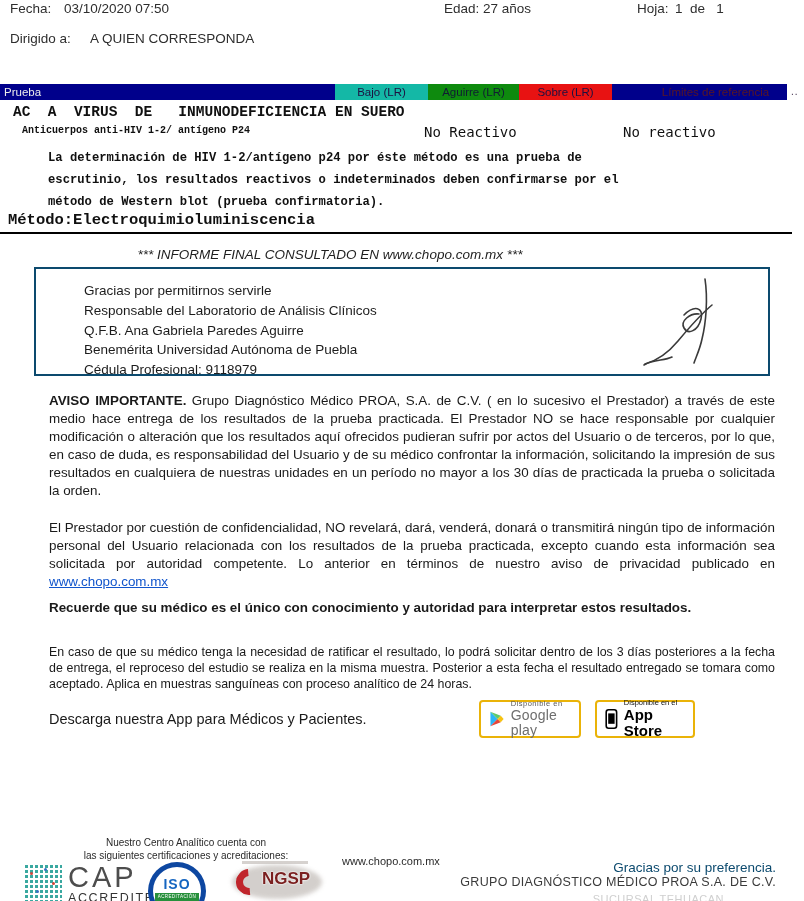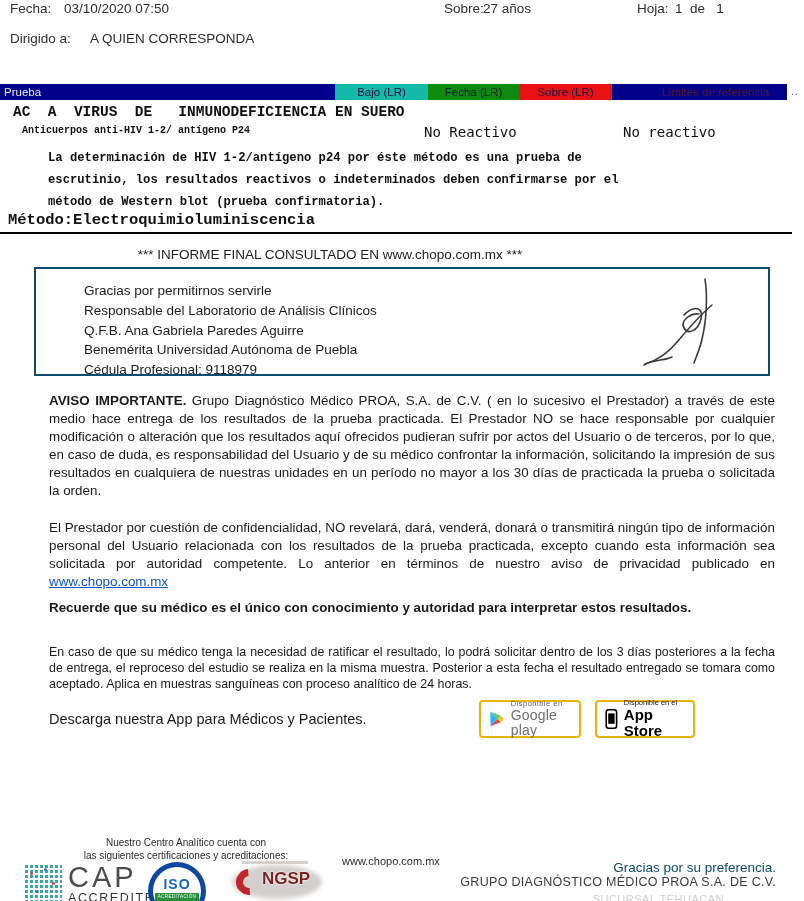--- a/index.html
+++ b/index.html
@@ -68,50 +68,50 @@
   .ngsp-name{position:absolute;left:30px;top:8px;font-size:17px;font-weight:bold;color:#7a1f1f;
              text-shadow:0 0 2px #fff,0 0 2px #fff;}
 </style>
 </head>
 <body>
 
 <div class="page">
 
   <span class="abs hdr" style="left:10px;top:1px;">Fecha:</span>
   <span class="abs hdr" style="left:64px;top:1px;">03/10/2020 07:50</span>
-  <span class="abs hdr" style="left:444px;top:1px;">Sobre:</span>
+  <span class="abs hdr" style="left:444px;top:1px;">Edad:</span>
   <span class="abs hdr" style="left:483px;top:1px;">27 años</span>
   <span class="abs hdr" style="left:637px;top:1px;">Hoja:</span>
   <span class="abs hdr pre" style="left:675px;top:1px;">1  de   1</span>
 
   <span class="abs hdr" style="left:10px;top:31px;">Dirigido a:</span>
   <span class="abs hdr" style="left:90px;top:31px;">A QUIEN CORRESPONDA</span>
 
   <div class="bar">
     <div class="seg seg-prueba" style="background:#00008B;">Prueba</div>
     <div class="seg seg-bajo" style="background:#14b8a6;">Bajo (LR)</div>
-    <div class="seg seg-dentro" style="background:#0e8a0e;">Fecha (LR)</div>
+    <div class="seg seg-dentro" style="background:#0e8a0e;">Aguirre (LR)</div>
     <div class="seg seg-sobre" style="background:#e81212;">Sobre (LR)</div>
     <div class="seg seg-limites" style="background:#00008B;">Límites de referencia</div>
   </div>
   <span class="dots">..</span>
 
   <div class="abs mono pre" style="left:13px;top:104px;font-size:14.5px;">AC  A  VIRUS  DE   INMUNODEFICIENCIA EN SUERO</div>
   <div class="abs mono" style="left:22px;top:125px;font-size:10px;">Anticuerpos anti-HIV 1-2/ antígeno P24</div>
   <div class="abs mono-val" style="left:424px;top:124px;font-size:14px;">No Reactivo</div>
   <div class="abs mono-val" style="left:623px;top:124px;font-size:14px;">No reactivo</div>
 
   <div class="abs mono" style="left:48px;top:151px;font-size:12.2px;">La determinación de HIV 1-2/antígeno p24 por éste método es una prueba de</div>
   <div class="abs mono" style="left:48px;top:173px;font-size:12.2px;">escrutinio, los resultados reactivos o indeterminados deben confirmarse por el</div>
   <div class="abs mono" style="left:48px;top:195px;font-size:12.2px;">método de Western blot (prueba confirmatoria).</div>
 
   <div class="abs mono" style="left:8px;top:211px;font-size:15.5px;">Método:Electroquimioluminiscencia</div>
   <div class="rule"></div>
 
-  <div class="abs" style="left:0;top:247px;width:660px;text-align:center;font-size:13.5px;color:#1e1e1e;">*** INFORME FINAL CONSULTADO EN www.chopo.com.mx ***</div>
+  <div class="abs" style="left:0;top:247px;width:660px;text-align:center;font-size:13.5px;color:#1e1e1e;font-style:italic;">*** INFORME FINAL CONSULTADO EN www.chopo.com.mx ***</div>
 
   <div class="sigbox">
     <div class="lines">
       <div>Gracias por permitirnos servirle</div>
       <div>Responsable del Laboratorio de Análisis Clínicos</div>
       <div>Q.F.B. Ana Gabriela Paredes Aguirre</div>
       <div>Benemérita Universidad Autónoma de Puebla</div>
       <div>Cédula Profesional: 9118979</div>
     </div>
     <svg class="sig-svg" width="86" height="92" viewBox="0 0 86 92">

